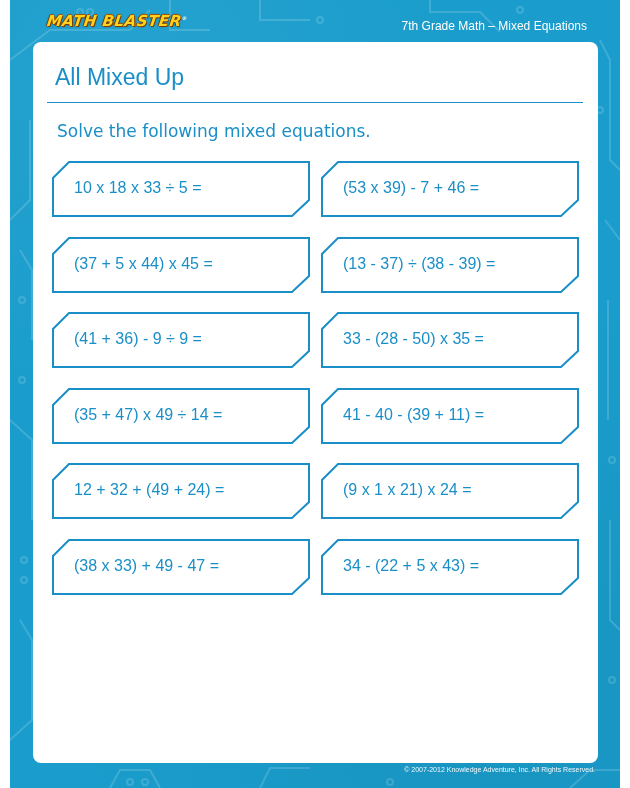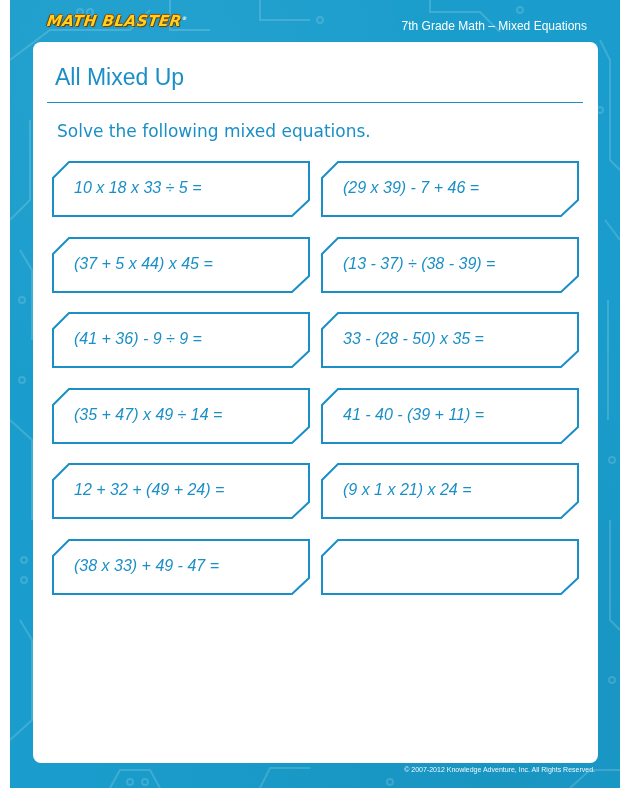--- a/index.html
+++ b/index.html
@@ -42,21 +42,21 @@
     .divider {
       position: absolute; left: 14px; top: 60px; width: 536px; height: 0;
       border-top: 1.5px solid #1a8fc7;
     }
     .instructions {
       position: absolute; left: 24px; top: 79px;
       font-family: "DejaVu Sans", sans-serif; font-size: 17px; color: #1a8fc7; white-space: nowrap;
     }
 
     .card {
-      position: absolute; width: 258px; height: 42px; font-style: italic;
+      position: absolute; width: 258px; height: 42px;
     }
     .card svg { position: absolute; left: 0; top: 0; width: 258px; height: 56px; overflow: visible; }
     .card .eq {
       position: absolute; left: 22px; top: 18px;
       font-size: 16px; color: #1a8fc7; white-space: nowrap;
     }
 
     .copyright {
       position: absolute; right: 25px; top: 766px;
       color: #ffffff; font-size: 7px; white-space: nowrap; opacity: 0.95;
@@ -114,21 +114,21 @@
 <div class="card" style="left:52px; top:161px;">
   <svg viewBox="0 0 258 56">
       <path d="M17 1 L257 1 L257 39 L240 55 L1 55 L1 17 Z" fill="#fff" stroke="#1a8fc7" stroke-width="2"></path>
     </svg>
   <span class="eq">10 x 18 x 33 ÷ 5 =</span>
 </div>
 <div class="card" style="left:321px; top:161px;">
   <svg viewBox="0 0 258 56">
       <path d="M17 1 L257 1 L257 39 L240 55 L1 55 L1 17 Z" fill="#fff" stroke="#1a8fc7" stroke-width="2"></path>
     </svg>
-  <span class="eq">(29 x 39) - 7 + 46 =</span>
+  <span class="eq">(53 x 39) - 7 + 46 =</span>
 </div>
 
 <div class="card" style="left:52px; top:237px;">
   <svg viewBox="0 0 258 56">
       <path d="M17 1 L257 1 L257 39 L240 55 L1 55 L1 17 Z" fill="#fff" stroke="#1a8fc7" stroke-width="2"></path>
     </svg>
   <span class="eq">(37 + 5 x 44) x 45 =</span>
 </div>
 <div class="card" style="left:321px; top:237px;">
   <svg viewBox="0 0 258 56">
@@ -179,13 +179,14 @@
 <div class="card" style="left:52px; top:539px;">
   <svg viewBox="0 0 258 56">
       <path d="M17 1 L257 1 L257 39 L240 55 L1 55 L1 17 Z" fill="#fff" stroke="#1a8fc7" stroke-width="2"></path>
     </svg>
   <span class="eq">(38 x 33) + 49 - 47 =</span>
 </div>
 <div class="card" style="left:321px; top:539px;">
   <svg viewBox="0 0 258 56">
       <path d="M17 1 L257 1 L257 39 L240 55 L1 55 L1 17 Z" fill="#fff" stroke="#1a8fc7" stroke-width="2"></path>
     </svg>
+  <span class="eq">34 - (22 + 5 x 43) =</span>
 </div>
 
 </body></html>

